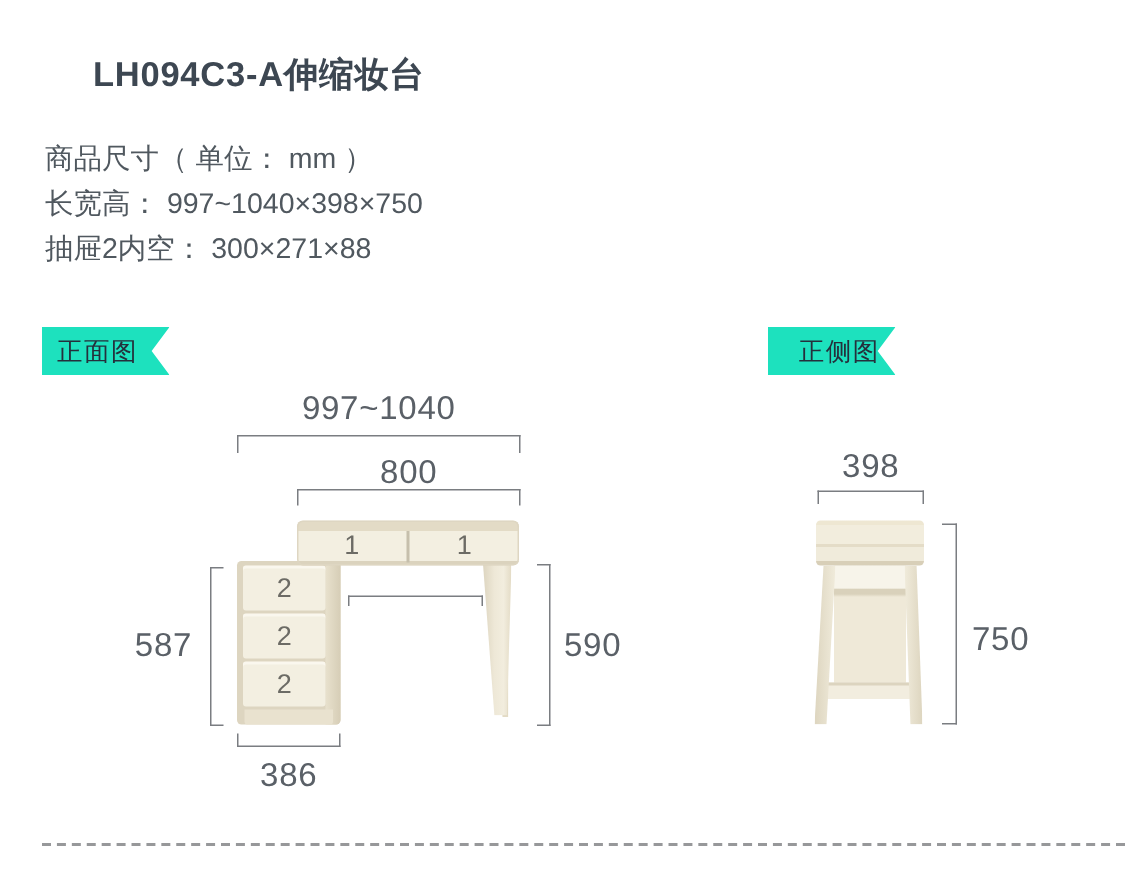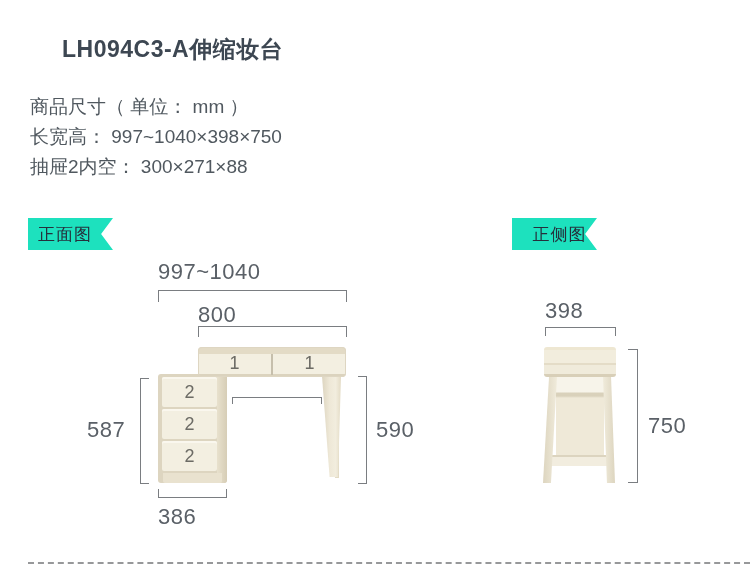--- a/index.html
+++ b/index.html
@@ -21,21 +21,21 @@
   .ribbon-side{left:512px;justify-content:center;}
   
   .fv{position:absolute;left:95px;top:258px;width:345px;height:285px;}
   .sv{position:absolute;left:500px;top:258px;width:240px;height:285px;}
   .fv *,.sv *{position:absolute;box-sizing:border-box;}
   
   .hbr-down{border-top:1.5px solid #7a7d81;border-left:1.5px solid #7a7d81;border-right:1.5px solid #7a7d81;}
   .hbr-up{border-bottom:1.5px solid #7a7d81;border-left:1.5px solid #7a7d81;border-right:1.5px solid #7a7d81;}
   .vbr-left{border-left:1.5px solid #7a7d81;border-top:1.5px solid #7a7d81;border-bottom:1.5px solid #7a7d81;}
   .vbr-right{border-right:1.5px solid #7a7d81;border-top:1.5px solid #7a7d81;border-bottom:1.5px solid #7a7d81;}
-  .dim{font-size:22px;color:#5a6067;letter-spacing:.5px;white-space:nowrap;}
+  .dim{font-size:22px;color:#5a6067;text-align:center;letter-spacing:.5px;white-space:nowrap;}
   .dnum{font-size:18px;color:#6c6b65;display:flex;align-items:center;justify-content:center;}
   
   .fv-dim-total{left:63px;top:1px;width:189px;}
   .fv-br-total{left:63px;top:32px;width:189px;height:12px;}
   .fv-dim-800{left:103px;top:44px;width:149px;}
   .fv-br-800{left:103px;top:68px;width:149px;height:11px;}
   .fv-cabinet{left:63px;top:116px;width:69px;height:109px;background:#ddd5c0;border-radius:3px;z-index:1;}
   .fv-cab-side{right:0;top:0;width:10px;height:100%;background:linear-gradient(90deg,#e8e1cd,#d6cdb6);border-radius:0 3px 3px 0;}
   .fv-cab-front{left:4px;width:55px;height:30px;background:#f3efe1;border-radius:2px;box-shadow:inset 0 2px 0 #faf7ee;}
   .fv-cab-f1{top:3px;} .fv-cab-f2{top:35px;} .fv-cab-f3{top:67px;}

